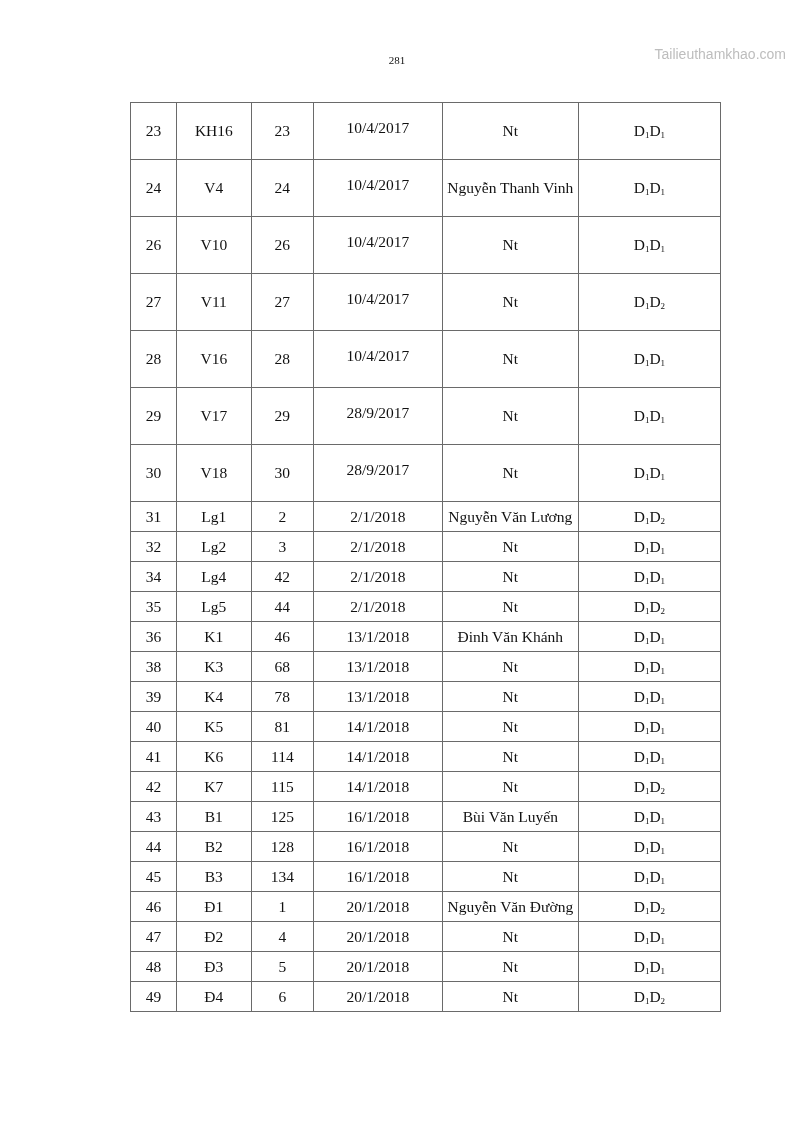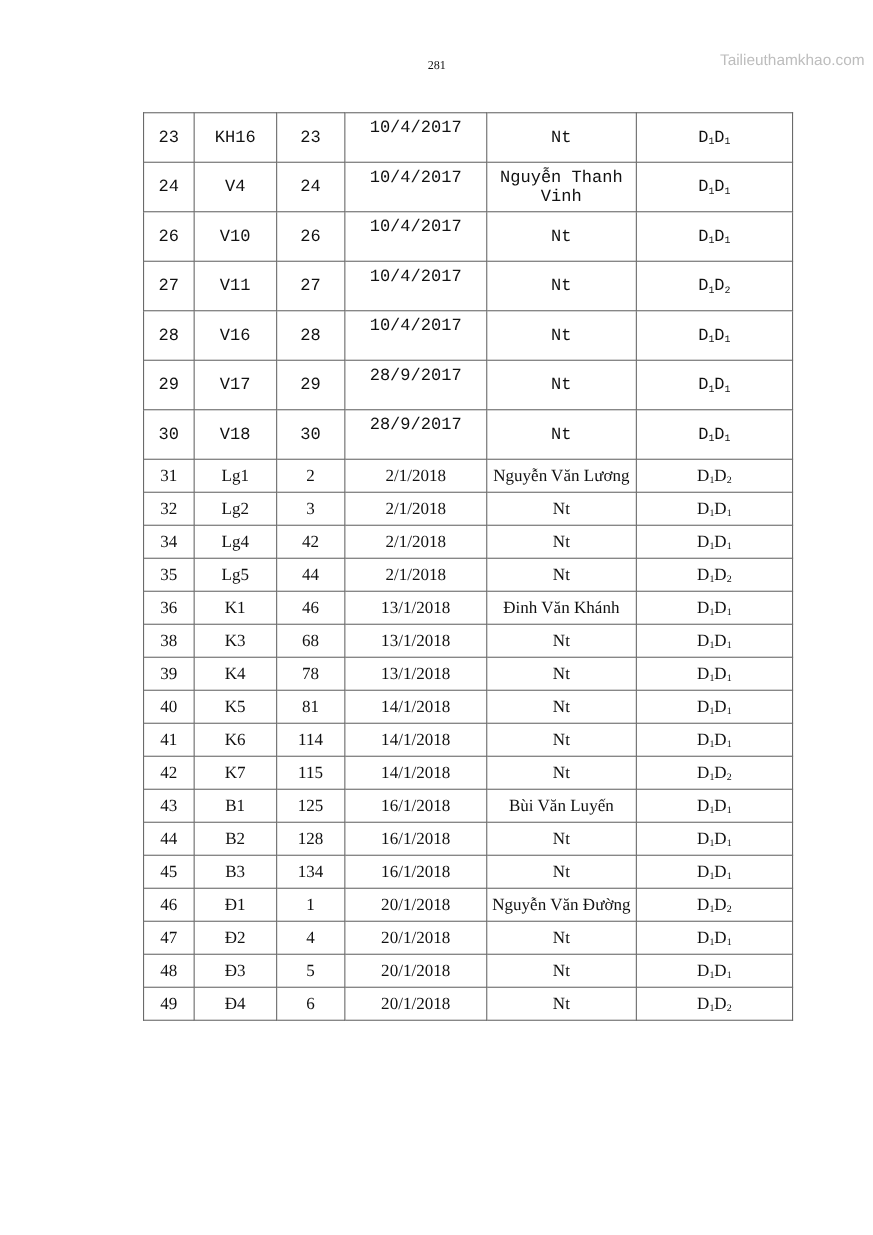--- a/index.html
+++ b/index.html
@@ -2,22 +2,22 @@
 <html><head>
 <meta charset="utf-8">
 <style>
   html, body { margin:0; padding:0; background:#fff; }
   body { width:794px; height:1123px; position:relative; font-family:"Liberation Serif", serif; color:#111; overflow:hidden; }
   .watermark { position:absolute; top:6px; right:8px; font-family:"Liberation Sans", sans-serif; font-size:14px; color:#bdbdbd;margin-top:40px; }
   .page-number { position:absolute; top:54px; left:0; width:794px; text-align:center; font-size:11px; }
   table { position:absolute; left:130px; top:102px; border-collapse:collapse; width:591px; font-size:15.5px; }
   td { border:1px solid #6a6a6a; text-align:center; padding:0; }
   td.c0 { width:44px; } td.c1 { width:72px; } td.c2 { width:60px; } td.c3 { width:125px; } td.c4 { width:132px; } td.c5 { width:138px; }
-  tr.tall td { height:40px;font-family:Liberation Mono, monospace; }
-  tr.tall td.c3 { vertical-align:top; padding-top:4px; }
+  tr.tall td { height:40px; }
+  tr.tall td.c3 { vertical-align:top; padding-top:16px; }
   tr.short td { height:29px; }
   sub { font-size:9px; vertical-align:-2px; }
 </style>
 </head>
 <body>
 
 <div class="watermark">Tailieuthamkhao.com</div>
 <div class="page-number">281</div>
 
 <table>

